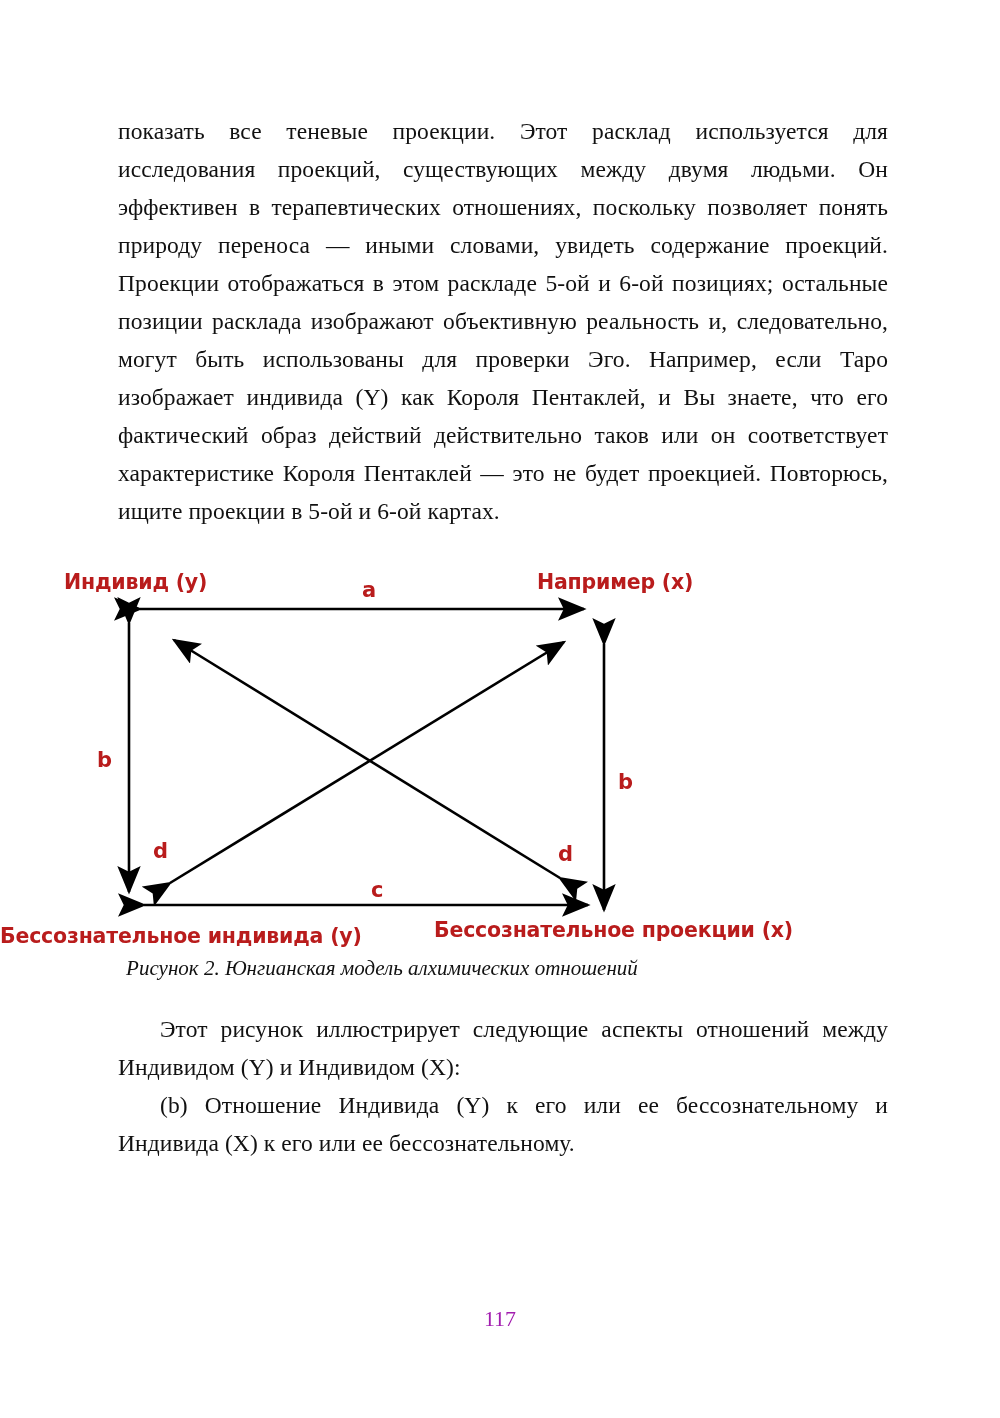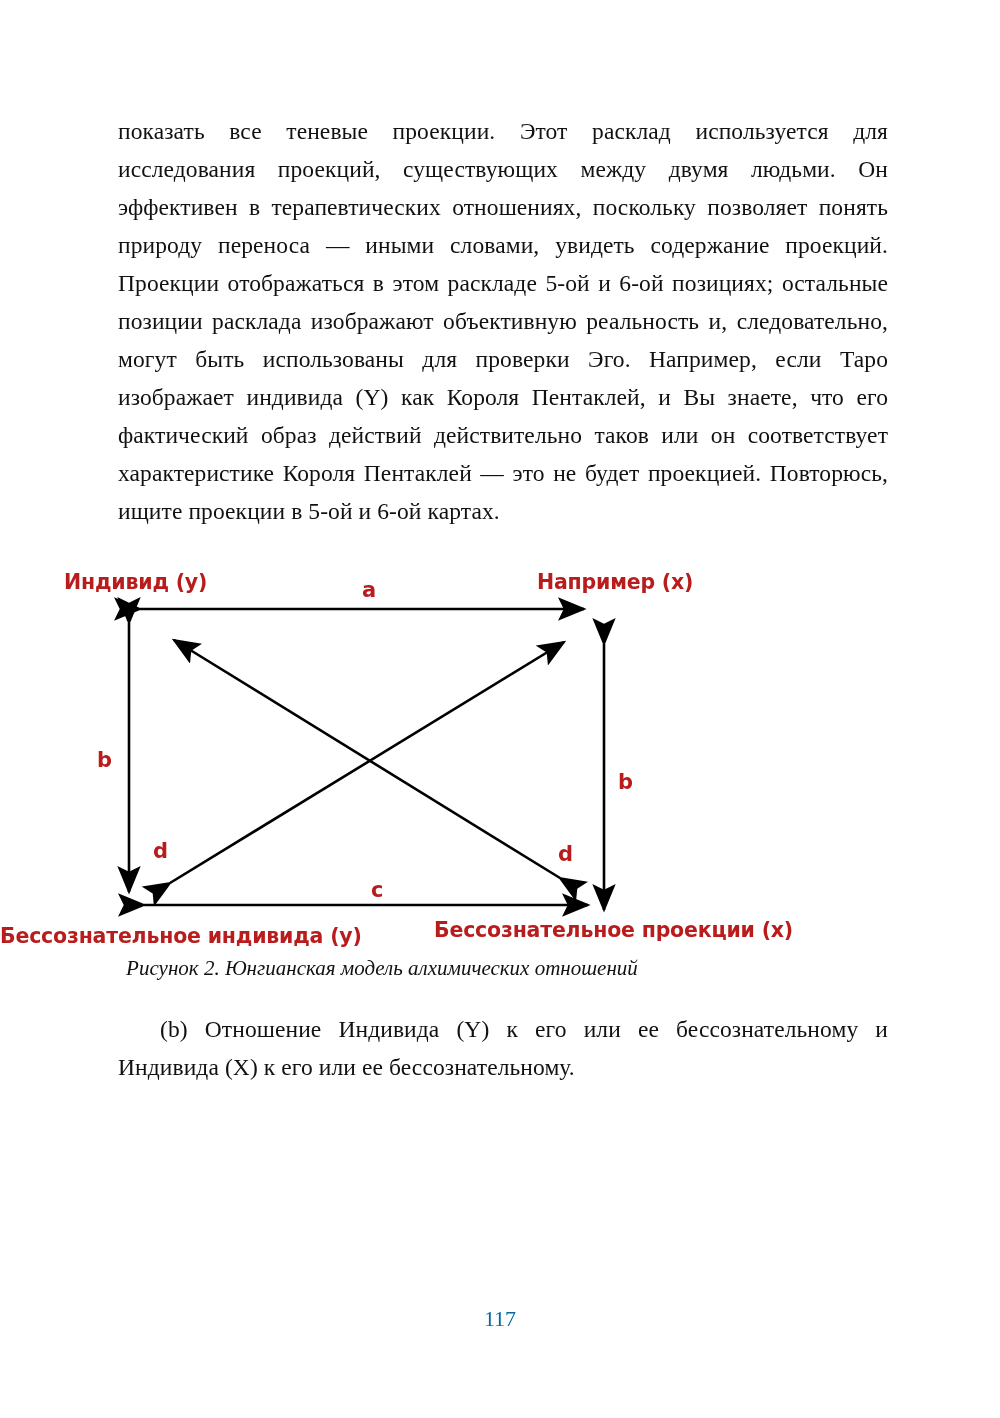--- a/index.html
+++ b/index.html
@@ -79,21 +79,21 @@
     color: #111111;
   }
   .page-number {
     position: absolute;
     left: 0;
     top: 1306px;
     width: 1000px;
     text-align: center;
     font-family: "Liberation Serif", "DejaVu Serif", serif;
     font-size: 22px;
-    color: #0369a1;
+    color: #a21caf;
   }
   svg { display: block; }
 </style>
 </head>
 <body>
 
 <div class="page">
 
   <div class="content">
 
@@ -149,20 +149,21 @@
         </svg>
 
       </div>
 
       <div class="caption">Рисунок 2. Юнгианская модель алхимических отношений</div>
     </div>
 
     <div style="height:18px"></div>
 
 
+    <p class="body-par indent">Этот рисунок иллюстрирует следующие аспекты отношений между Индивидом (Y) и Индивидом (X):</p>
 
 
     <p class="body-par indent">(b) Отношение Индивида (Y) к его или ее бессознательному и Индивида (X) к его или ее бессознательному.</p>
 
   </div>
 
   <div class="page-number">117</div>
 
 </div>
 

